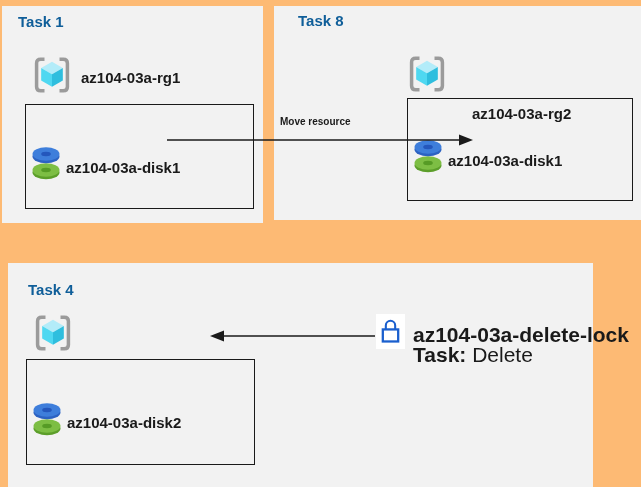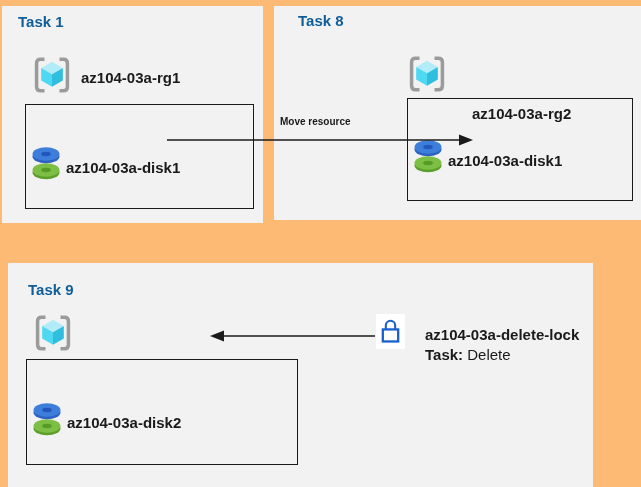--- a/index.html
+++ b/index.html
@@ -32,21 +32,21 @@
     position:absolute;border:1.5px solid var(--box-border);box-sizing:border-box;
     display:flex;flex-direction:row;align-items:center;padding-top:13px;
   }
   .disk-icon{width:40px;height:36px;}
   .res-label{font-size:15px;font-weight:bold;margin-top:8px;white-space:nowrap;}
   .arrow-layer{position:absolute;left:0;top:0;width:641px;height:487px;pointer-events:none;}
   .move-label{position:absolute;font-size:10px;font-weight:bold;white-space:nowrap;}
   .lock-chip{
     position:absolute;background:#ffffff;display:flex;align-items:center;justify-content:center;
   }
-  .lock-text{position:absolute;font-size:15px;line-height:20px;white-space:nowrap;margin-left:12px;}
+  .lock-text{position:absolute;font-size:21px;line-height:20px;white-space:nowrap;}
   .lock-name{font-weight:bold;}
   .lock-type-label{font-weight:bold;}
 </style>
 </head>
 <body>
 
 <div class="canvas">
 
   <div class="panel" style="left:2px;top:6px;width:261px;height:217px;"></div>
   <div class="task-title" style="left:18px;top:13px;">Task 1</div>
@@ -90,31 +90,31 @@
       <ellipse cx="20" cy="25" rx="13.5" ry="6.8" style="fill:var(--disk-green-top)"></ellipse>
       <ellipse cx="20" cy="25" rx="4.8" ry="2.2" style="fill:var(--disk-green-hole)"></ellipse>
       <ellipse cx="20" cy="11.5" rx="13.5" ry="6.8" style="fill:var(--disk-blue-side)"></ellipse>
       <ellipse cx="20" cy="9" rx="13.5" ry="6.8" style="fill:var(--disk-blue-top)"></ellipse>
       <ellipse cx="20" cy="9" rx="4.8" ry="2.2" style="fill:var(--disk-blue-hole)"></ellipse>
     </svg>
     <div class="res-label">az104-03a-disk1</div>
   </div>
 
   <div class="panel" style="left:8px;top:263px;width:585px;height:224px;"></div>
-  <div class="task-title" style="left:28px;top:281px;">Task 9</div>
+  <div class="task-title" style="left:28px;top:281px;">Task 4</div>
 
   <svg class="rg-icon" style="left:33px;top:313px;" viewBox="0 0 48 48">
     <path d="M15 5 H10.5 Q5.5 5 5.5 10 V38 Q5.5 43 10.5 43 H15" fill="none" style="stroke:var(--bracket-gray)" stroke-width="4.2"></path>
     <path d="M33 5 H37.5 Q42.5 5 42.5 10 V38 Q42.5 43 37.5 43 H33" fill="none" style="stroke:var(--bracket-gray)" stroke-width="4.2"></path>
     <polygon points="24,8 37,15.5 24,23 11,15.5" style="fill:var(--cube-top)"></polygon>
     <polygon points="11,15.5 24,23 24,38 11,30.5" style="fill:var(--cube-left)"></polygon>
     <polygon points="37,15.5 37,30.5 24,38 24,23" style="fill:var(--cube-right)"></polygon>
   </svg>
 
-  <div class="res-box" style="left:26px;top:359px;width:272px;height:106px;">
+  <div class="res-box" style="left:26px;top:359px;width:229px;height:106px;">
     <svg class="disk-icon" viewBox="0 0 40 36">
       <ellipse cx="20" cy="27.5" rx="13.5" ry="6.8" style="fill:var(--disk-green-side)"></ellipse>
       <ellipse cx="20" cy="25" rx="13.5" ry="6.8" style="fill:var(--disk-green-top)"></ellipse>
       <ellipse cx="20" cy="25" rx="4.8" ry="2.2" style="fill:var(--disk-green-hole)"></ellipse>
       <ellipse cx="20" cy="11.5" rx="13.5" ry="6.8" style="fill:var(--disk-blue-side)"></ellipse>
       <ellipse cx="20" cy="9" rx="13.5" ry="6.8" style="fill:var(--disk-blue-top)"></ellipse>
       <ellipse cx="20" cy="9" rx="4.8" ry="2.2" style="fill:var(--disk-blue-hole)"></ellipse>
     </svg>
     <div class="res-label">az104-03a-disk2</div>
   </div>

